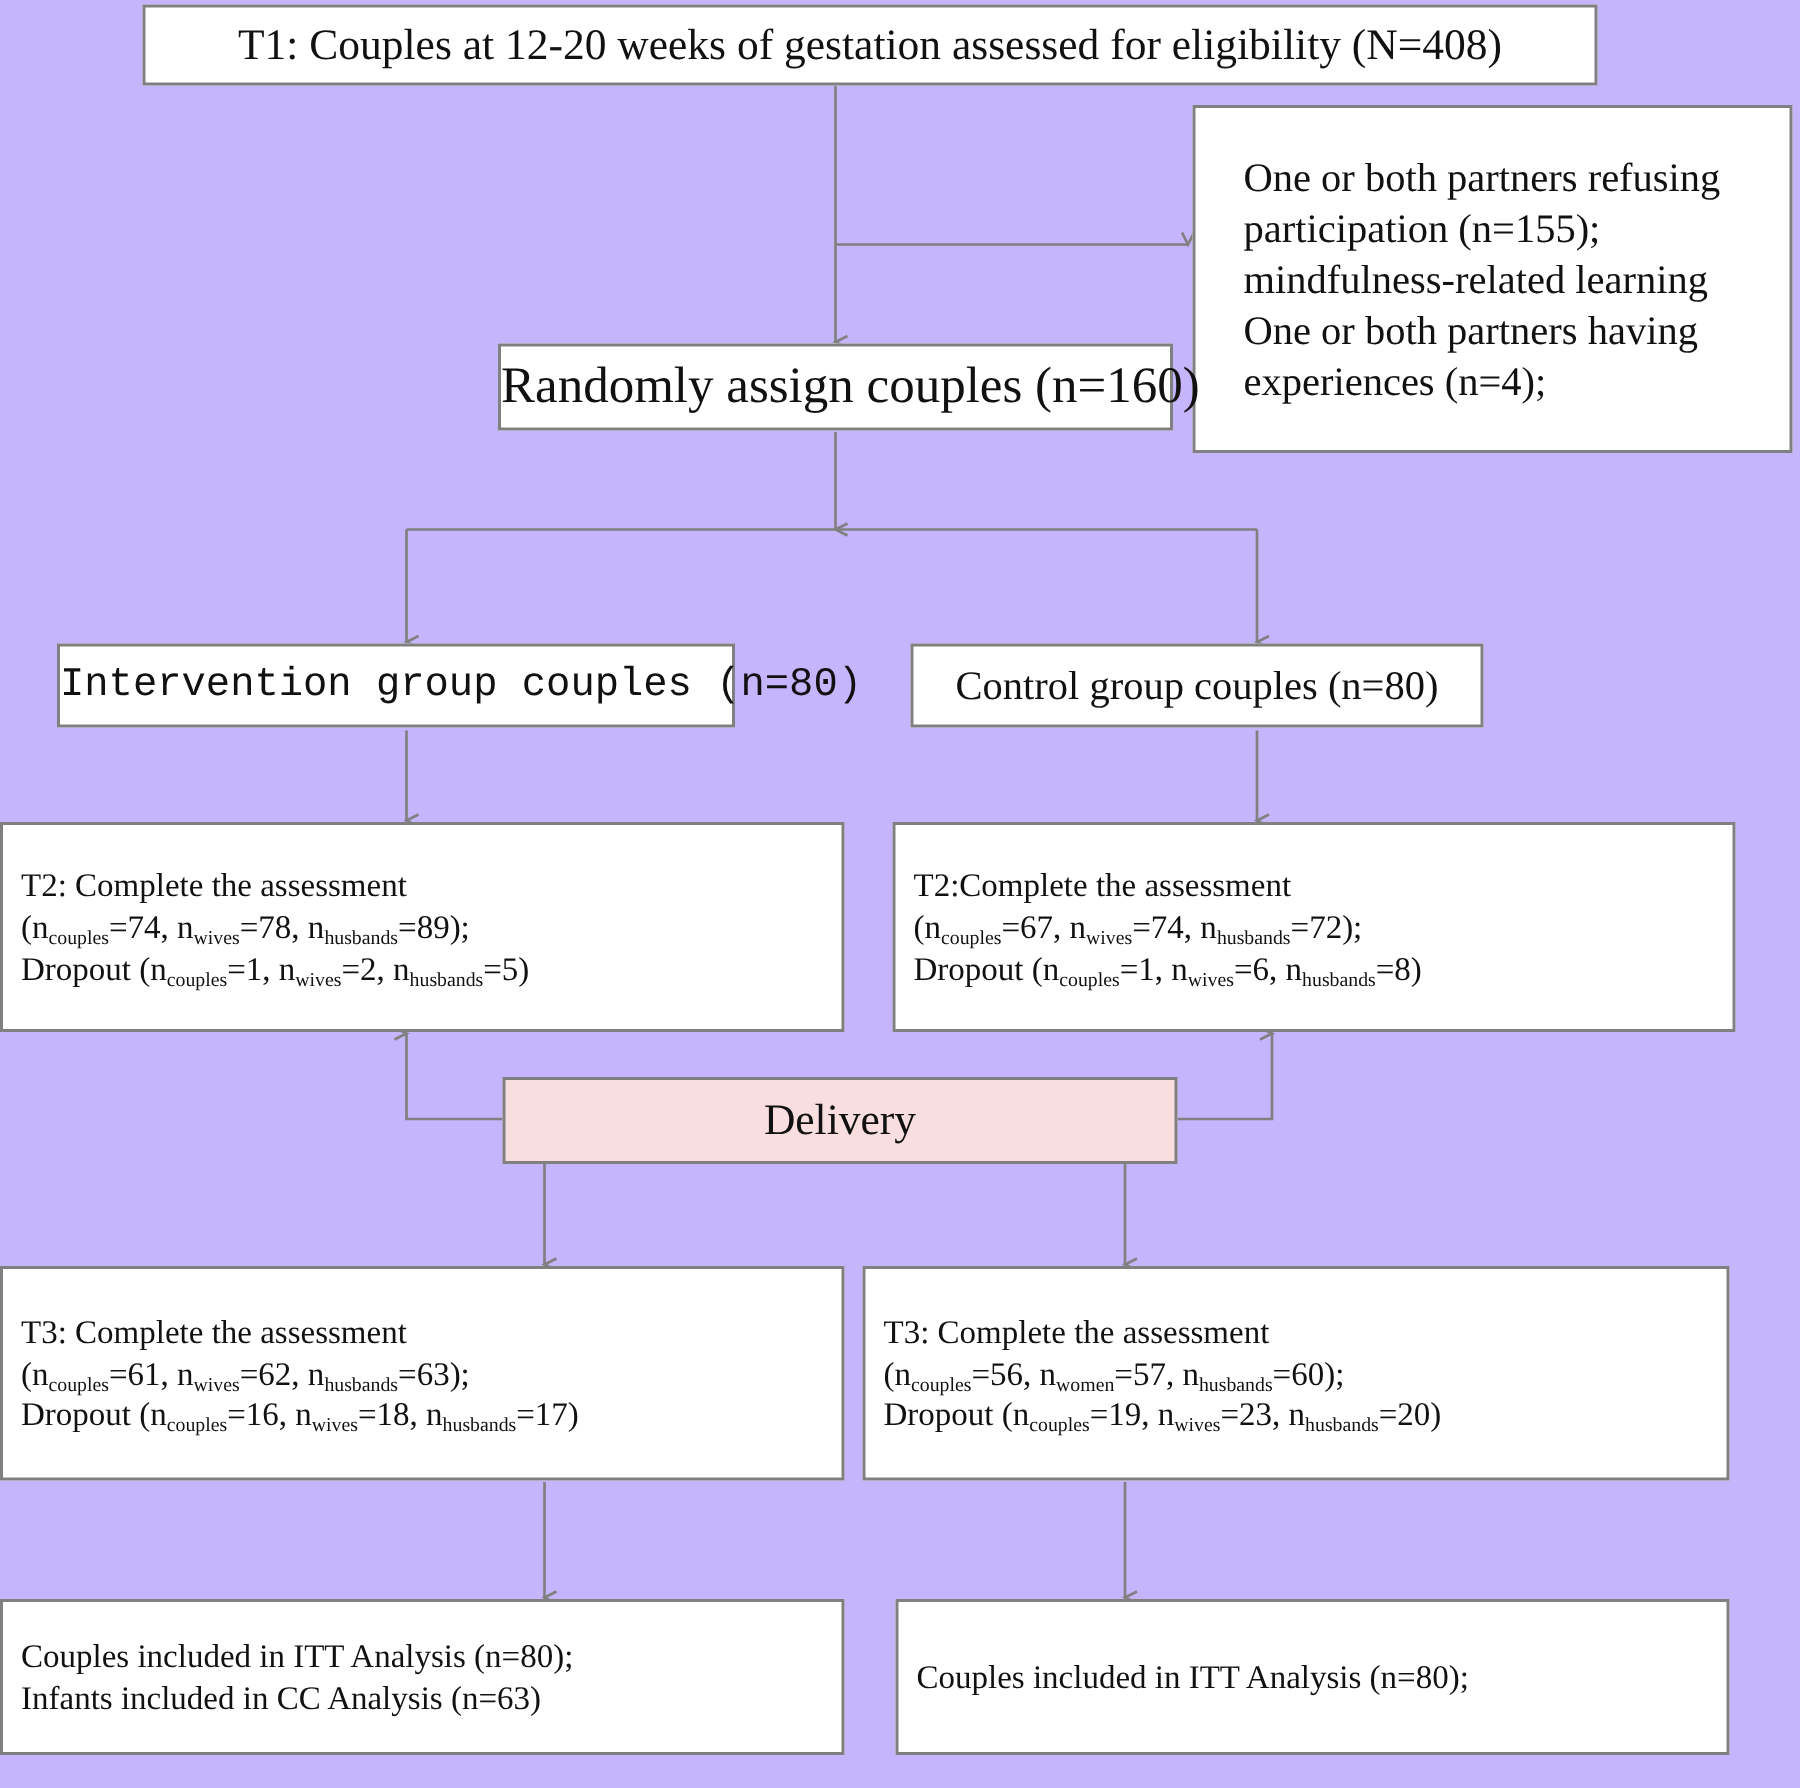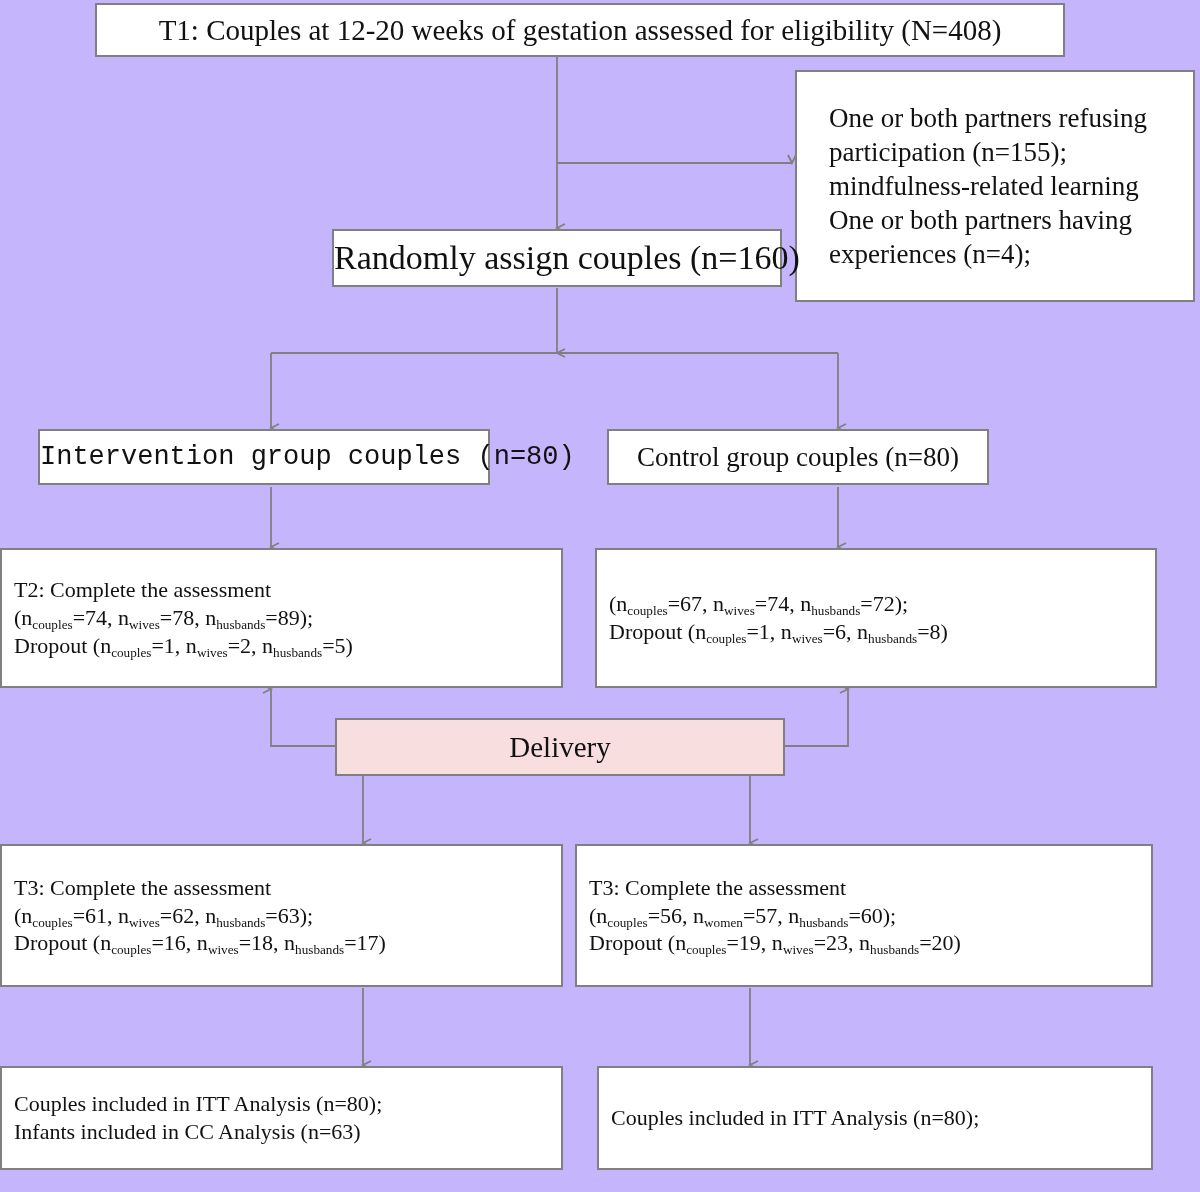--- a/index.html
+++ b/index.html
@@ -128,20 +128,21 @@
     <span class="line center fs-alloc">Control group couples (n=80)</span>
   </div>
 
   <div class="box" style="left:0px; top:548px; width:563px; height:140px;">
     <span class="line left pad-l fs-assess">T2: Complete the assessment</span>
     <span class="line left pad-l fs-assess"><span>(n</span><sub>couples</sub><span>=74, n</span><sub>wives</sub><span>=78, n</span><sub>husbands</sub><span>=89);</span></span>
     <span class="line left pad-l fs-assess"><span>Dropout (n</span><sub>couples</sub><span>=1, n</span><sub>wives</sub><span>=2, n</span><sub>husbands</sub><span>=5)</span></span>
   </div>
 
   <div class="box" style="left:595px; top:548px; width:562px; height:140px;">
+    <span class="line left pad-l fs-assess">T2:Complete the assessment</span>
     <span class="line left pad-l fs-assess"><span> (n</span><sub>couples</sub><span>=67, n</span><sub>wives</sub><span>=74, n</span><sub>husbands</sub><span>=72);</span></span>
     <span class="line left pad-l fs-assess"><span>Dropout (n</span><sub>couples</sub><span>=1, n</span><sub>wives</sub><span>=6, n</span><sub>husbands</sub><span>=8)</span></span>
   </div>
 
   <div class="box pink" style="left:335px; top:718px; width:450px; height:58px;">
     <span class="line center fs-deliv">Delivery</span>
   </div>
 
   <div class="box" style="left:0px; top:844px; width:563px; height:143px;">
     <span class="line left pad-l fs-assess">T3: Complete the assessment</span>

